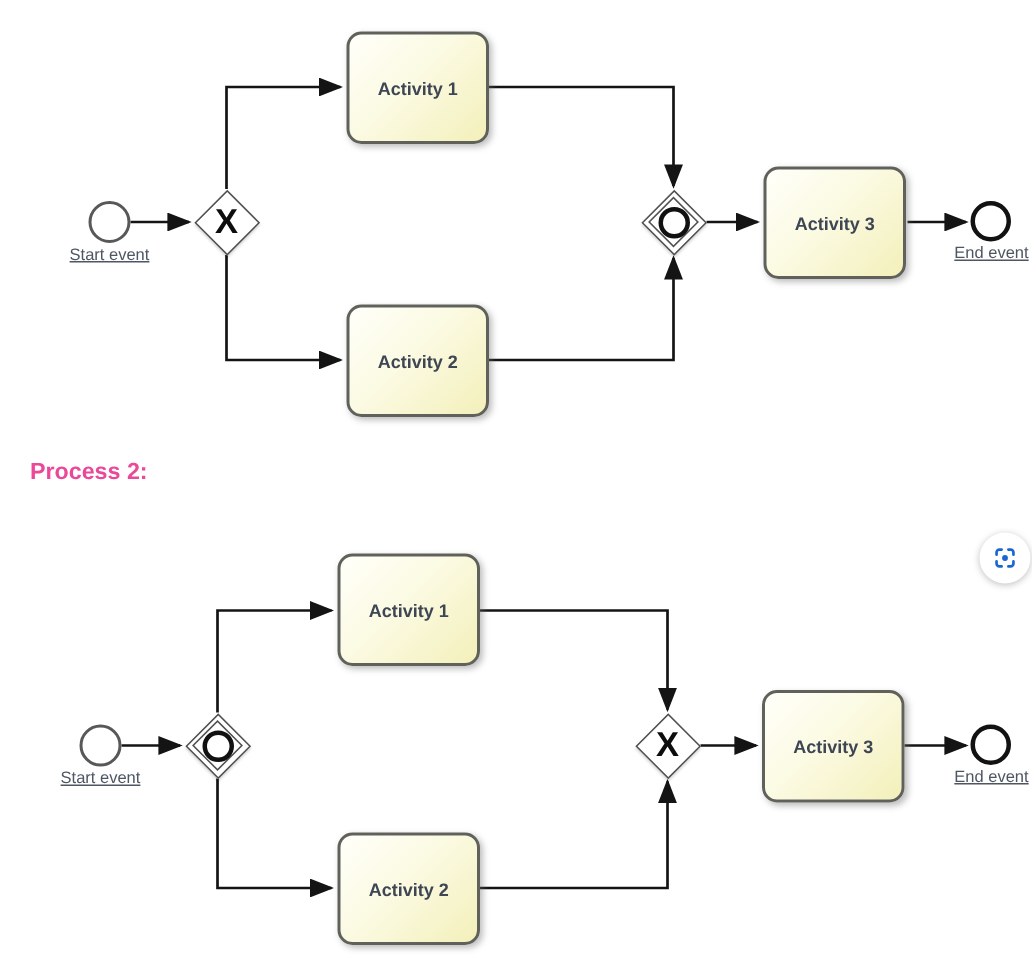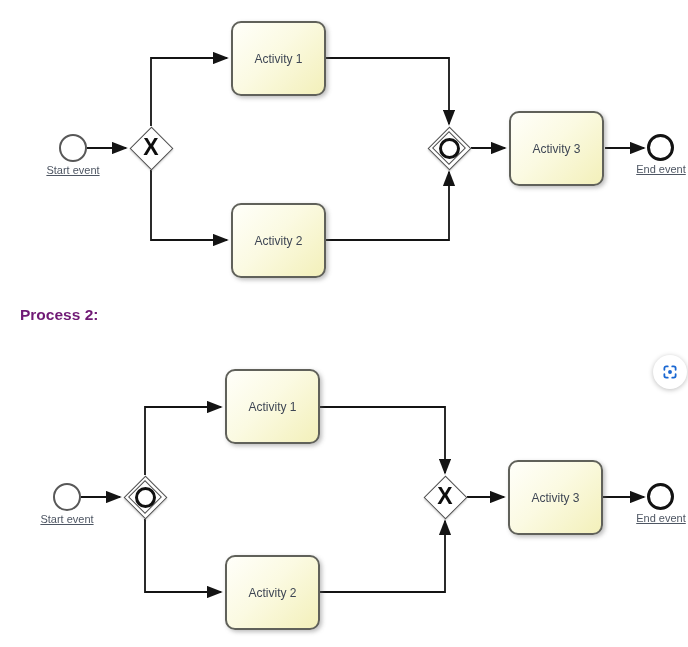--- a/index.html
+++ b/index.html
@@ -11,21 +11,21 @@
   .diagram.p1{top:0;height:296px;}
   .diagram.p2{top:330px;height:317px;}
   .connectors{position:absolute;left:0;top:0;pointer-events:none;}
 
   
   .task{
     position:absolute;width:95px;height:75px;box-sizing:border-box;
     border:2px solid #60615a;border-radius:10px;
     background:linear-gradient(135deg,#fffffa 0%,#fbfae2 45%,#f3f0ba 100%);
     box-shadow:2px 2px 4px rgba(110,110,110,.45);
-    display:flex;align-items:center;justify-content:center;
+    display:flex;align-items:center;justify-content:center;font-weight:bold;
   }
   .task span{font-size:12px;color:#3e4654;}
 
   
   .event{position:absolute;box-sizing:border-box;border-radius:50%;background:#fff;}
   .event.start{width:28px;height:28px;border:2px solid #585858;}
   .event.end{width:27px;height:27px;border:3.5px solid #121212;}
 
   
   .gw{position:absolute;width:44px;height:44px;}
@@ -34,21 +34,21 @@
   .gw.inclusive .d1{border-width:1px;}
   .gw .d2{position:absolute;inset:10px;transform:rotate(45deg);background:transparent;
           border:1px solid #4f4f4f;box-sizing:border-box;}
   .gw .ring{position:absolute;left:50%;top:50%;width:21px;height:21px;margin:-10.5px 0 0 -10.5px;
           box-sizing:border-box;border:3.5px solid #111;border-radius:50%;background:#fff;}
   .gw .xmark{position:absolute;left:0;top:0;width:100%;height:44px;line-height:43px;
           text-align:center;font-size:23px;font-weight:700;color:#0d0d0d;}
 
   
   .lbl{position:absolute;width:100px;text-align:center;font-size:11px;color:#4e5663;text-decoration:underline;}
-  .heading{position:absolute;left:20px;top:306px;font-size:15.5px;font-weight:700;color:#701a75;}
+  .heading{position:absolute;left:20px;top:306px;font-size:15.5px;font-weight:700;color:#ec4899;}
 
   
   .lens-btn{
     position:absolute;left:653px;top:25px;width:34px;height:34px;border-radius:50%;
     background:#fff;border:none;box-shadow:0 1px 5px rgba(0,0,0,.25);cursor:pointer;
     display:flex;align-items:center;justify-content:center;padding:0;
   }
 </style>
 </head>
 <body>

